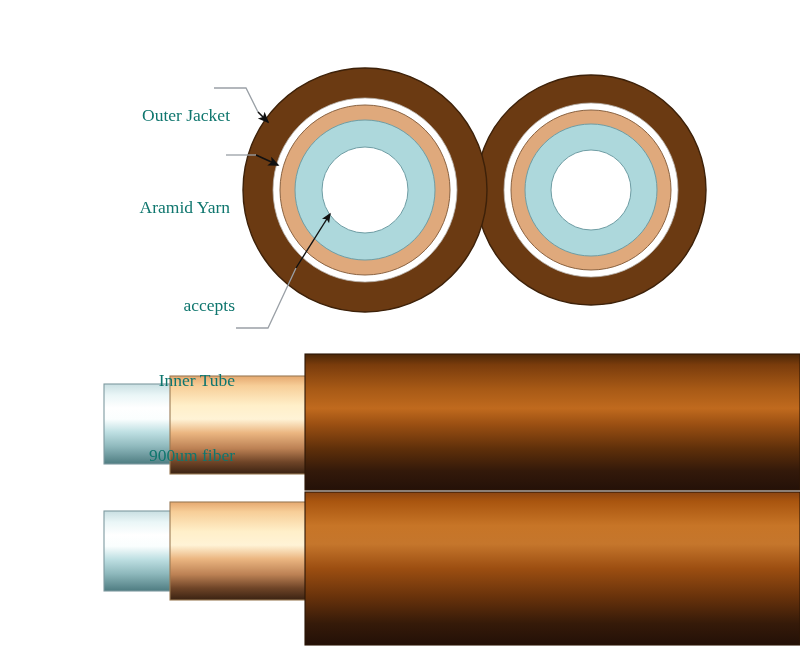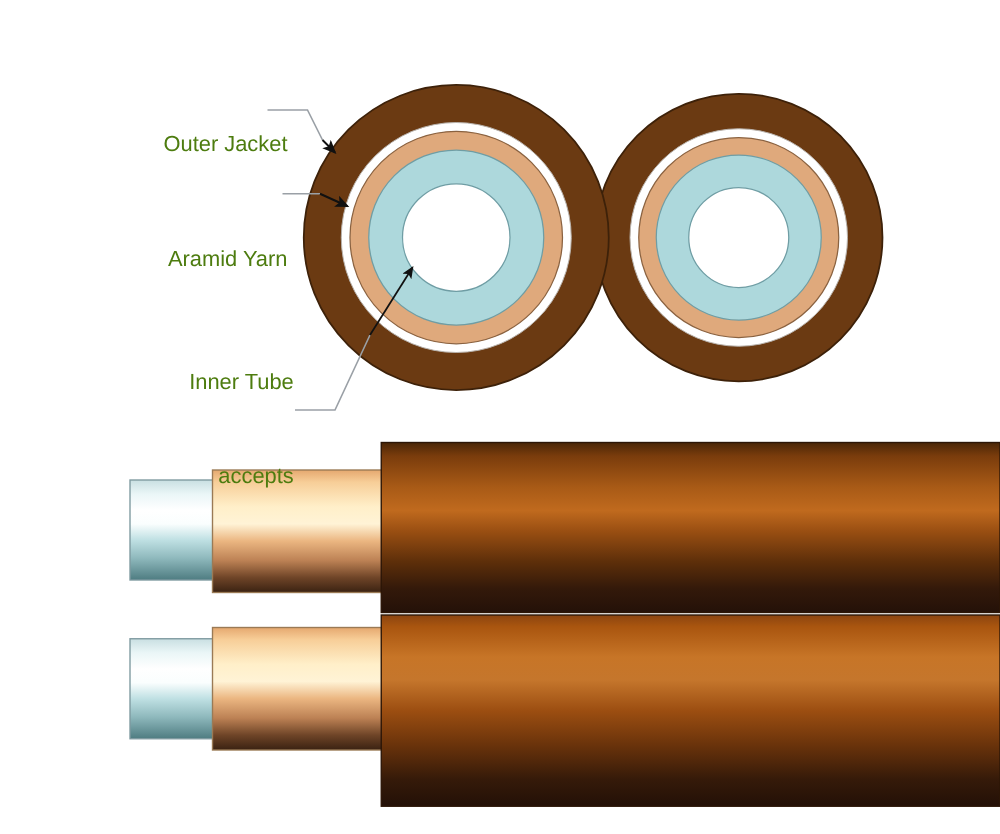--- a/index.html
+++ b/index.html
@@ -1,19 +1,19 @@
 <!DOCTYPE html>
 <html><head>
 <meta charset="utf-8">
 <style>
   html,body{margin:0;padding:0;background:#ffffff;}
   body{width:800px;height:667px;overflow:hidden;font-family:"Liberation Sans",sans-serif;}
   #stage{position:relative;width:800px;height:667px;background:#ffffff;}
   #svgroot{position:absolute;left:0;top:0;width:800px;height:667px;}
-  .lbl{position:absolute;font-family:Liberation Sans, sans-serif;font-size:17.5px;color:#4d7c0f;
+  .lbl{position:absolute;font-family:Liberation Serif, serif;font-size:17.5px;color:#0f766e;
        line-height:25px;text-align:right;white-space:pre;letter-spacing:0px;}
   #lbl-jacket{left:60px;top:53px;width:170px;}
   #lbl-aramid{left:60px;top:145px;width:170px;}
   #lbl-inner{left:60px;top:243px;width:175px;}
 </style>
 </head>
 <body>
 
 <div id="stage">
 
@@ -105,17 +105,18 @@
 
   <div class="lbl" id="lbl-jacket">
     <div>Outer Jacket</div>
   </div>
 
   <div class="lbl" id="lbl-aramid">
     <div>Aramid Yarn</div>
   </div>
 
   <div class="lbl" id="lbl-inner">
+    <div>accepts</div>
     <div>Inner Tube</div>
-    <div>accepts</div>
+    <div>900um fiber</div>
   </div>
 
 </div>
 
 </body></html>

